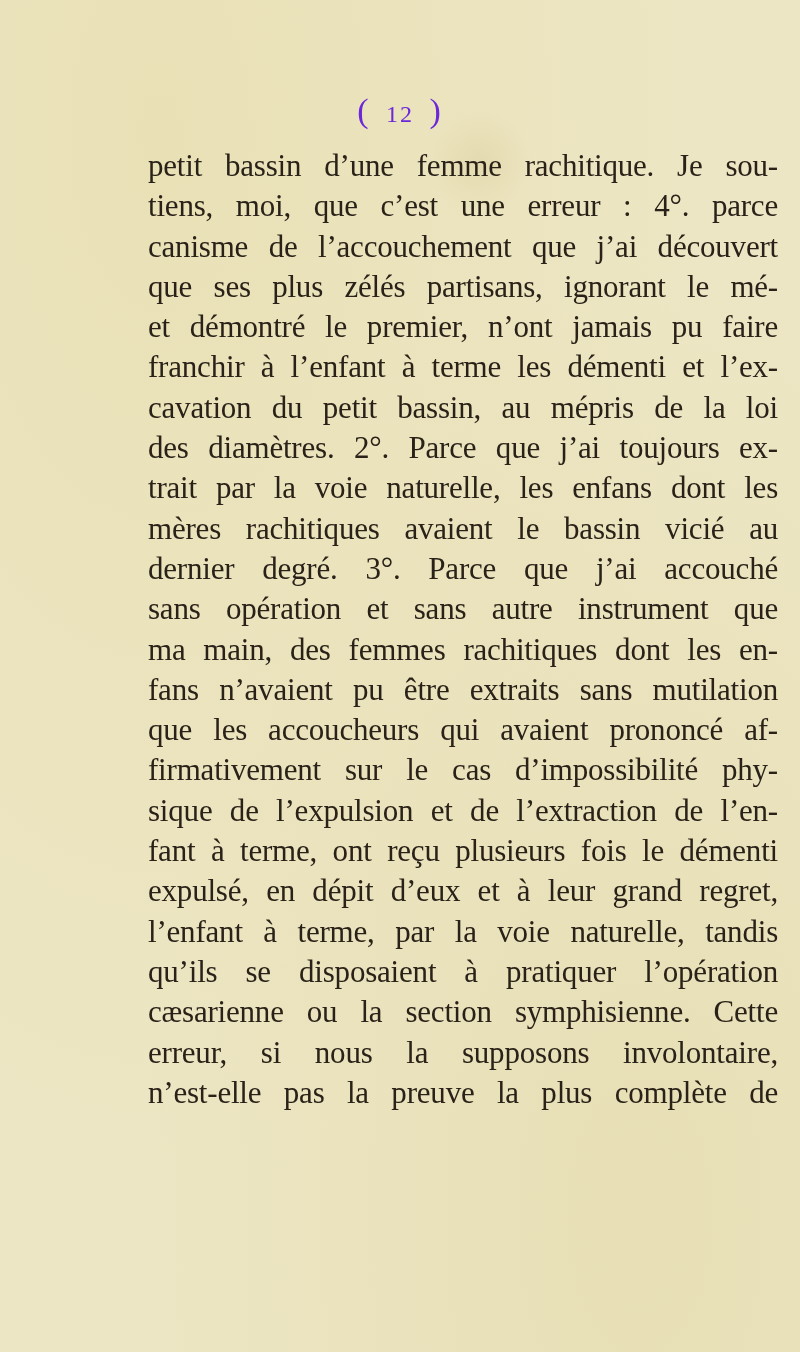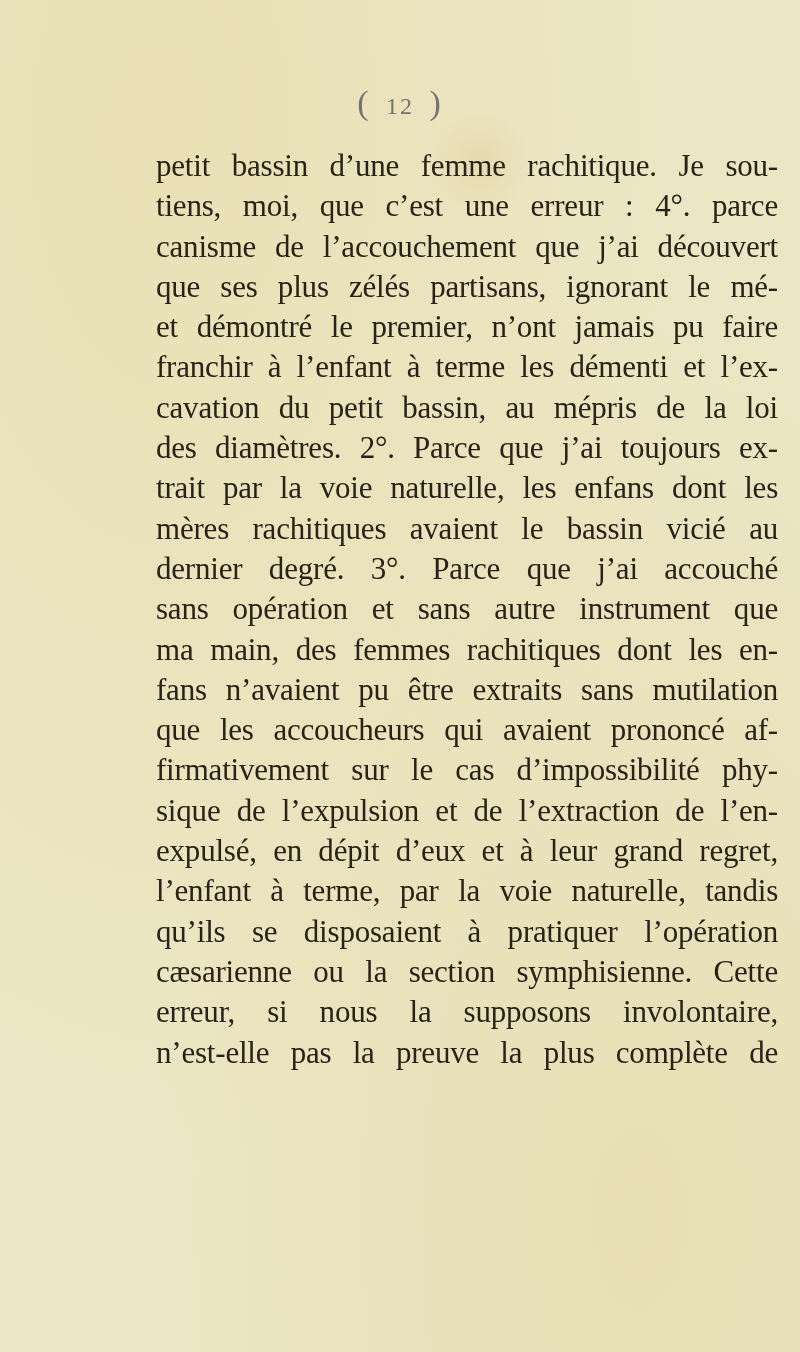--- a/index.html
+++ b/index.html
@@ -21,28 +21,28 @@
     }
     .page {
       position: absolute;
       left: 0;
       top: 0;
       width: 800px;
       height: 1352px;
     }
     .page-number {
       position: absolute;
-      top: 84px;
+      top: 92px;
       left: 0;
       width: 800px;
       text-align: center;
       font-family: "Liberation Serif", serif;
       font-size: 30px;
       letter-spacing: 2px;
-      color: #737373;
+      color: #6d28d9;
     }
     .page-number .paren {
       font-size: 34px;
     }
     .page-number .num {
       font-size: 24px;
       padding: 0 6px;
     }
     .body-text {
       position: absolute;
@@ -54,21 +54,20 @@
       display: block;
       height: 40.3px;
       line-height: 40px;
       font-family: "Liberation Serif", serif;
       font-size: 31px;
       white-space: nowrap;
       text-align: justify;
       text-align-last: justify;
       color: #2a2218;
       letter-spacing: -0.2px;
-      margin-left: 8px;
     }
     .line.last {
       text-align-last: justify;
     }
   </style>
 </head>
 <body>
 
 <div class="page">
   <div class="page-number">
@@ -88,20 +87,21 @@
     <span class="line">des diamètres. 2°. Parce que j’ai toujours ex-</span>
     <span class="line">trait par la voie naturelle, les enfans dont les</span>
     <span class="line">mères rachitiques avaient le bassin vicié au</span>
     <span class="line">dernier degré. 3°. Parce que j’ai accouché</span>
     <span class="line">sans opération et sans autre instrument que</span>
     <span class="line">ma main, des femmes rachitiques dont les en-</span>
     <span class="line">fans n’avaient pu être extraits sans mutilation</span>
     <span class="line">que les accoucheurs qui avaient prononcé af-</span>
     <span class="line">firmativement sur le cas d’impossibilité phy-</span>
     <span class="line">sique de l’expulsion et de l’extraction de l’en-</span>
+    <span class="line">fant à terme, ont reçu plusieurs fois le démenti</span>
     <span class="line">expulsé, en dépit d’eux et à leur grand regret,</span>
     <span class="line">l’enfant à terme, par la voie naturelle, tandis</span>
     <span class="line">qu’ils se disposaient à pratiquer l’opération</span>
     <span class="line">cæsarienne ou la section symphisienne. Cette</span>
     <span class="line">erreur, si nous la supposons involontaire,</span>
     <span class="line">n’est-elle pas la preuve la plus complète de</span>
   </div>
 </div>
 
 </body></html>

